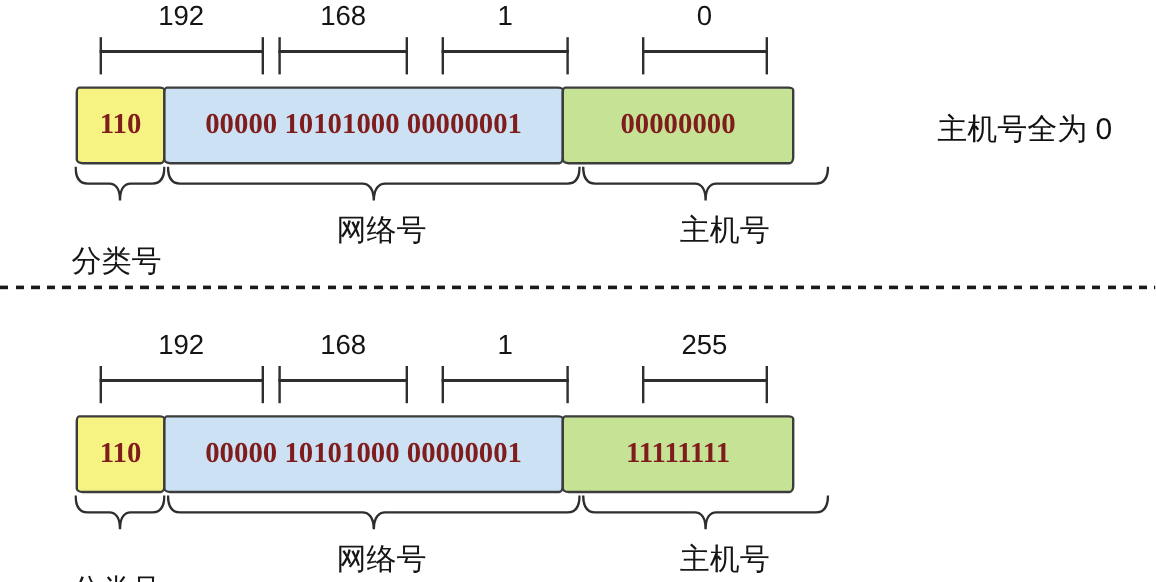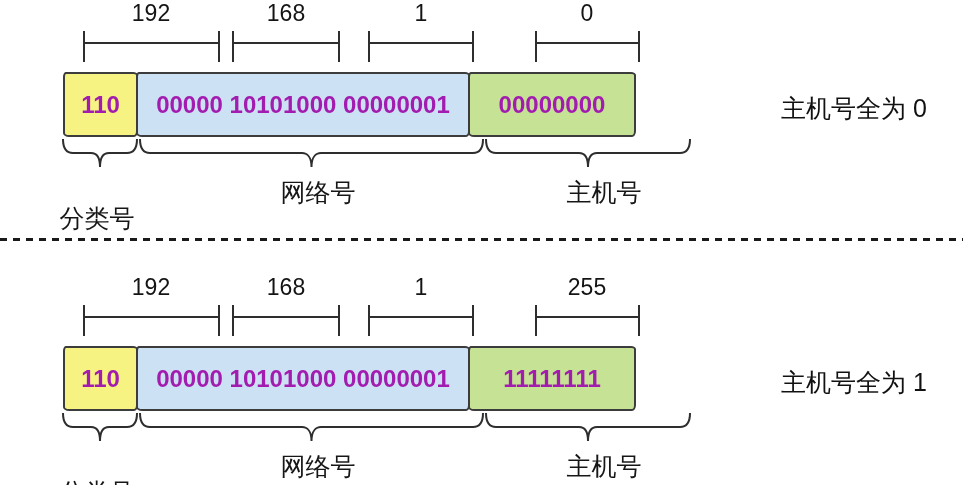--- a/index.html
+++ b/index.html
@@ -36,27 +36,27 @@
   .l1{left:151px;}
   .l2{left:286px;}
   .l3{left:421px;}
   .l4{left:587px;}
 
   
   .boxes{position:absolute;top:72px;left:63px;height:65px;display:flex;}
   .box{
     box-sizing:border-box;height:65px;border:2px solid #3c3c3c;
     display:flex;align-items:center;justify-content:center;
-    font-family:Liberation Sans, sans-serif;
-    font-weight:bold;font-size:24px;color:#a21caf;white-space:pre;
+    font-family:Liberation Serif, serif;
+    font-weight:bold;font-size:24px;color:#7f1d1d;white-space:pre;
     border-radius:3px 5px 4px 6px / 5px 3px 6px 4px;
   }
   .box-class{width:75px;background:var(--class-box);}
   .box-network{width:334px;background:var(--network-box);margin-left:-2px;}
-  .box-host{width:168px;background:var(--host-box);margin-left:-2px;}
+  .box-host{width:194px;background:var(--host-box);margin-left:-2px;}
 
   
   .brace{position:absolute;top:139px;height:30px;color:var(--stroke);}
   .b1{left:62px;width:76px;}
   .b2{left:139px;width:345px;}
   .b3{left:485px;width:206px;}
   .brace svg{display:block;width:100%;height:100%;}
   .brace path{fill:none;stroke:currentColor;stroke-width:2;stroke-linecap:round;vector-effect:non-scaling-stroke;}
 
   .field-label{position:absolute;top:178px;transform:translateX(-50%);font-size:25px;line-height:29px;color:#161616;white-space:nowrap;}
@@ -150,16 +150,15 @@
     <div class="brace b3">
       <svg viewBox="0 0 206 30" preserveAspectRatio="none" aria-hidden="true">
           <path d="M1,0 C1,9 4,14 11,14 L94,14 C99,14 103,18 103,28 C103,18 107,14 112,14 L195,14 C202,14 205,9 205,0"></path>
         </svg>
     </div>
 
     <div class="field-label f1">分类号</div>
     <div class="field-label f2">网络号</div>
     <div class="field-label f3">主机号</div>
 
-    <div class="note">主机号全为 1</div>
   </div>
 
 </div>
 
 </body></html>

